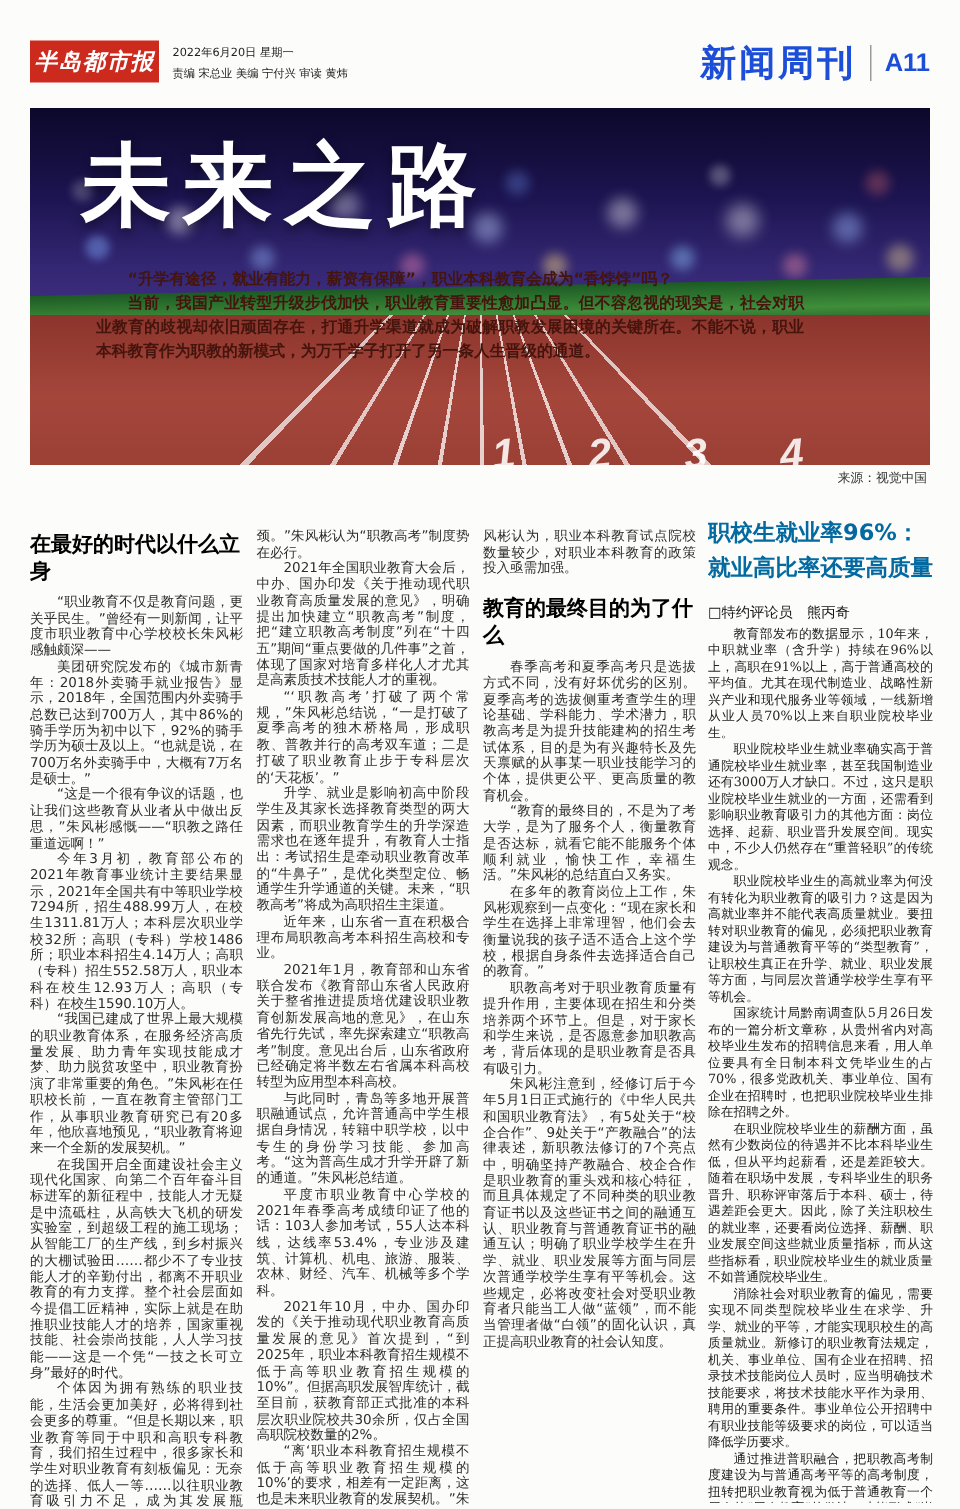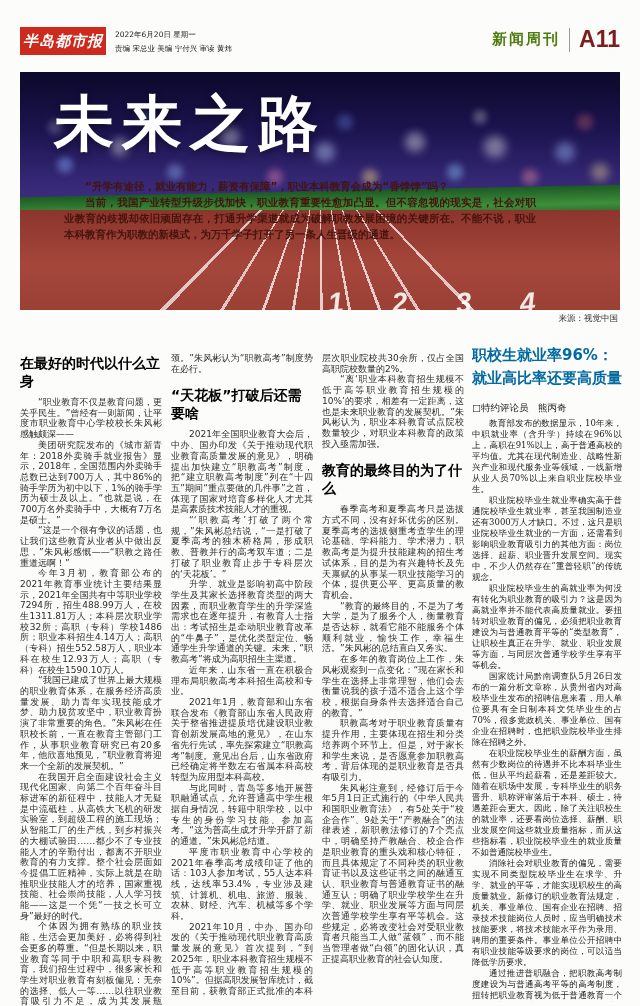--- a/index.html
+++ b/index.html
@@ -6,23 +6,23 @@
   body{width:640px;height:1006px;background:#eceae4;font-family:"DejaVu Sans",sans-serif;position:relative;}
   .page{position:absolute;inset:0;background:#fcfcfa;overflow:hidden;}
 
   
   .header{position:absolute;left:20px;top:24px;right:20px;height:40px;padding-left:12px;}
   .logo{position:absolute;left:0;top:3px;width:86px;height:28px;background:#cd2a1e;color:#fff;
         display:flex;align-items:center;justify-content:center;font-weight:bold;font-size:15px;
         font-style:italic;letter-spacing:1px;font-family:"DejaVu Serif",serif;}
   .header-meta{position:absolute;left:95px;top:4px;font-size:7.5px;color:#222;line-height:1.8;white-space:nowrap;}
   .masthead-right{position:absolute;right:0;top:2px;display:flex;align-items:center;gap:9px;}
-  .section-label{color:#4d7c0f;font-weight:bold;font-size:15px;letter-spacing:2px;}
+  .section-label{color:#1d4ed8;font-weight:bold;font-size:24px;letter-spacing:2px;}
   .mast-divider{width:1px;height:24px;background:#9a9a9a;}
-  .page-number{font-weight:bold;font-size:23px;color:#7f1d1d;font-family:"Liberation Sans",sans-serif;}
+  .page-number{font-weight:bold;font-size:17px;color:#1d4ed8;font-family:"Liberation Sans",sans-serif;}
 
   
   .hero{position:absolute;left:20px;top:72px;width:600px;height:238px;overflow:hidden;background:#3b82f6;}
   .hero-sky{position:absolute;left:0;top:0;right:0;height:55%;
             background:linear-gradient(180deg,#0c082a 0%,#1c1450 45%,#332672 80%,#3d2e7e 100%);}
   .bokeh{position:absolute;left:0;top:0;width:10px;height:10px;border-radius:50%;
     box-shadow:
       40px 88px 6px 3px rgba(130,170,255,.45), 95px 70px 8px 4px rgba(255,255,255,.40),
       150px 95px 7px 3px rgba(150,190,255,.40), 205px 60px 9px 5px rgba(255,255,255,.35),
       250px 100px 7px 3px rgba(255,140,180,.40), 300px 75px 9px 5px rgba(190,210,255,.45),
@@ -109,27 +109,26 @@
         <span class="lane-num" style="left: 372px;">2</span>
         <span class="lane-num" style="left: 436px;">3</span>
         <span class="lane-num" style="left: 500px;">4</span>
       </div>
   </div>
   <div class="credit">来源：视觉中国</div>
 
   <div class="article">
       <h2>在最好的时代以什么立身</h2>
       <p>“职业教育不仅是教育问题，更关乎民生。”曾经有一则新闻，让平度市职业教育中心学校校长朱风彬感触颇深——</p>
-      <p>美团研究院发布的《城市新青年：2018外卖骑手就业报告》显示，2018年，全国范围内外卖骑手总数已达到700万人，其中86%的骑手学历为初中以下，1%的骑手学历为硕士及以上。“也就是说，在700万名外卖骑手中，大概有7万名是硕士。”</p>
+      <p>美团研究院发布的《城市新青年：2018外卖骑手就业报告》显示，2018年，全国范围内外卖骑手总数已达到700万人，其中86%的骑手学历为初中以下，92%的骑手学历为硕士及以上。“也就是说，在700万名外卖骑手中，大概有7万名是硕士。”</p>
       <p>“这是一个很有争议的话题，也让我们这些教育从业者从中做出反思，”朱风彬感慨——“职教之路任重道远啊！”</p>
       <p>今年3月初，教育部公布的2021年教育事业统计主要结果显示，2021年全国共有中等职业学校7294所，招生488.99万人，在校生1311.81万人；本科层次职业学校32所；高职（专科）学校1486所；职业本科招生4.14万人；高职（专科）招生552.58万人，职业本科在校生12.93万人；高职（专科）在校生1590.10万人。</p>
       <p>“我国已建成了世界上最大规模的职业教育体系，在服务经济高质量发展、助力青年实现技能成才梦、助力脱贫攻坚中，职业教育扮演了非常重要的角色。”朱风彬在任职校长前，一直在教育主管部门工作，从事职业教育研究已有20多年，他欣喜地预见，“职业教育将迎来一个全新的发展契机。”</p>
       <p>在我国开启全面建设社会主义现代化国家、向第二个百年奋斗目标进军的新征程中，技能人才无疑是中流砥柱，从高铁大飞机的研发实验室，到超级工程的施工现场；从智能工厂的生产线，到乡村振兴的大棚试验田……都少不了专业技能人才的辛勤付出，都离不开职业教育的有力支撑。整个社会层面如今提倡工匠精神，实际上就是在助推职业技能人才的培养，国家重视技能、社会崇尚技能，人人学习技能——这是一个凭“一技之长可立身”最好的时代。</p>
       <p>个体因为拥有熟练的职业技能，生活会更加美好，必将得到社会更多的尊重。“但是长期以来，职业教育等同于中职和高职专科教育，我们招生过程中，很多家长和学生对职业教育有刻板偏见：无奈的选择、低人一等……以往职业教育吸引力不足，成为其发展瓶颈。”朱风彬认为“职教高考”制度势在必行。</p>
-      <h2>“天花板”打破后还需要啥</h2>
       <p>2021年全国职业教育大会后，中办、国办印发《关于推动现代职业教育高质量发展的意见》，明确提出加快建立“职教高考”制度，把“建立职教高考制度”列在“十四五”期间“重点要做的几件事”之首，体现了国家对培育多样化人才尤其是高素质技术技能人才的重视。</p>
       <p>“‘职教高考’打破了两个常规，”朱风彬总结说，“一是打破了夏季高考的独木桥格局，形成职教、普教并行的高考双车道；二是打破了职业教育止步于专科层次的‘天花板’。”</p>
       <p>升学、就业是影响初高中阶段学生及其家长选择教育类型的两大因素，而职业教育学生的升学深造需求也在逐年提升，有教育人士指出：考试招生是牵动职业教育改革的“牛鼻子”，是优化类型定位、畅通学生升学通道的关键。未来，“职教高考”将成为高职招生主渠道。</p>
       <p>近年来，山东省一直在积极合理布局职教高考本科招生高校和专业。</p>
       <p>2021年1月，教育部和山东省联合发布《教育部山东省人民政府关于整省推进提质培优建设职业教育创新发展高地的意见》，在山东省先行先试，率先探索建立“职教高考”制度。意见出台后，山东省政府已经确定将半数左右省属本科高校转型为应用型本科高校。</p>
       <p>与此同时，青岛等多地开展普职融通试点，允许普通高中学生根据自身情况，转籍中职学校，以中专生的身份学习技能、参加高考。“这为普高生成才升学开辟了新的通道。”朱风彬总结道。</p>
       <p>平度市职业教育中心学校的2021年春季高考成绩印证了他的话：103人参加考试，55人达本科线，达线率53.4%，专业涉及建筑、计算机、机电、旅游、服装、农林、财经、汽车、机械等多个学科。</p>
       <p>2021年10月，中办、国办印发的《关于推动现代职业教育高质量发展的意见》首次提到，“到2025年，职业本科教育招生规模不低于高等职业教育招生规模的10%”。但据高职发展智库统计，截至目前，获教育部正式批准的本科层次职业院校共30余所，仅占全国高职院校数量的2%。</p>
       <p>“离‘职业本科教育招生规模不低于高等职业教育招生规模的10%’的要求，相差有一定距离，这也是未来职业教育的发展契机。”朱风彬认为，职业本科教育试点院校数量较少，对职业本科教育的政策投入亟需加强。</p>
       <h2>教育的最终目的为了什么</h2>

